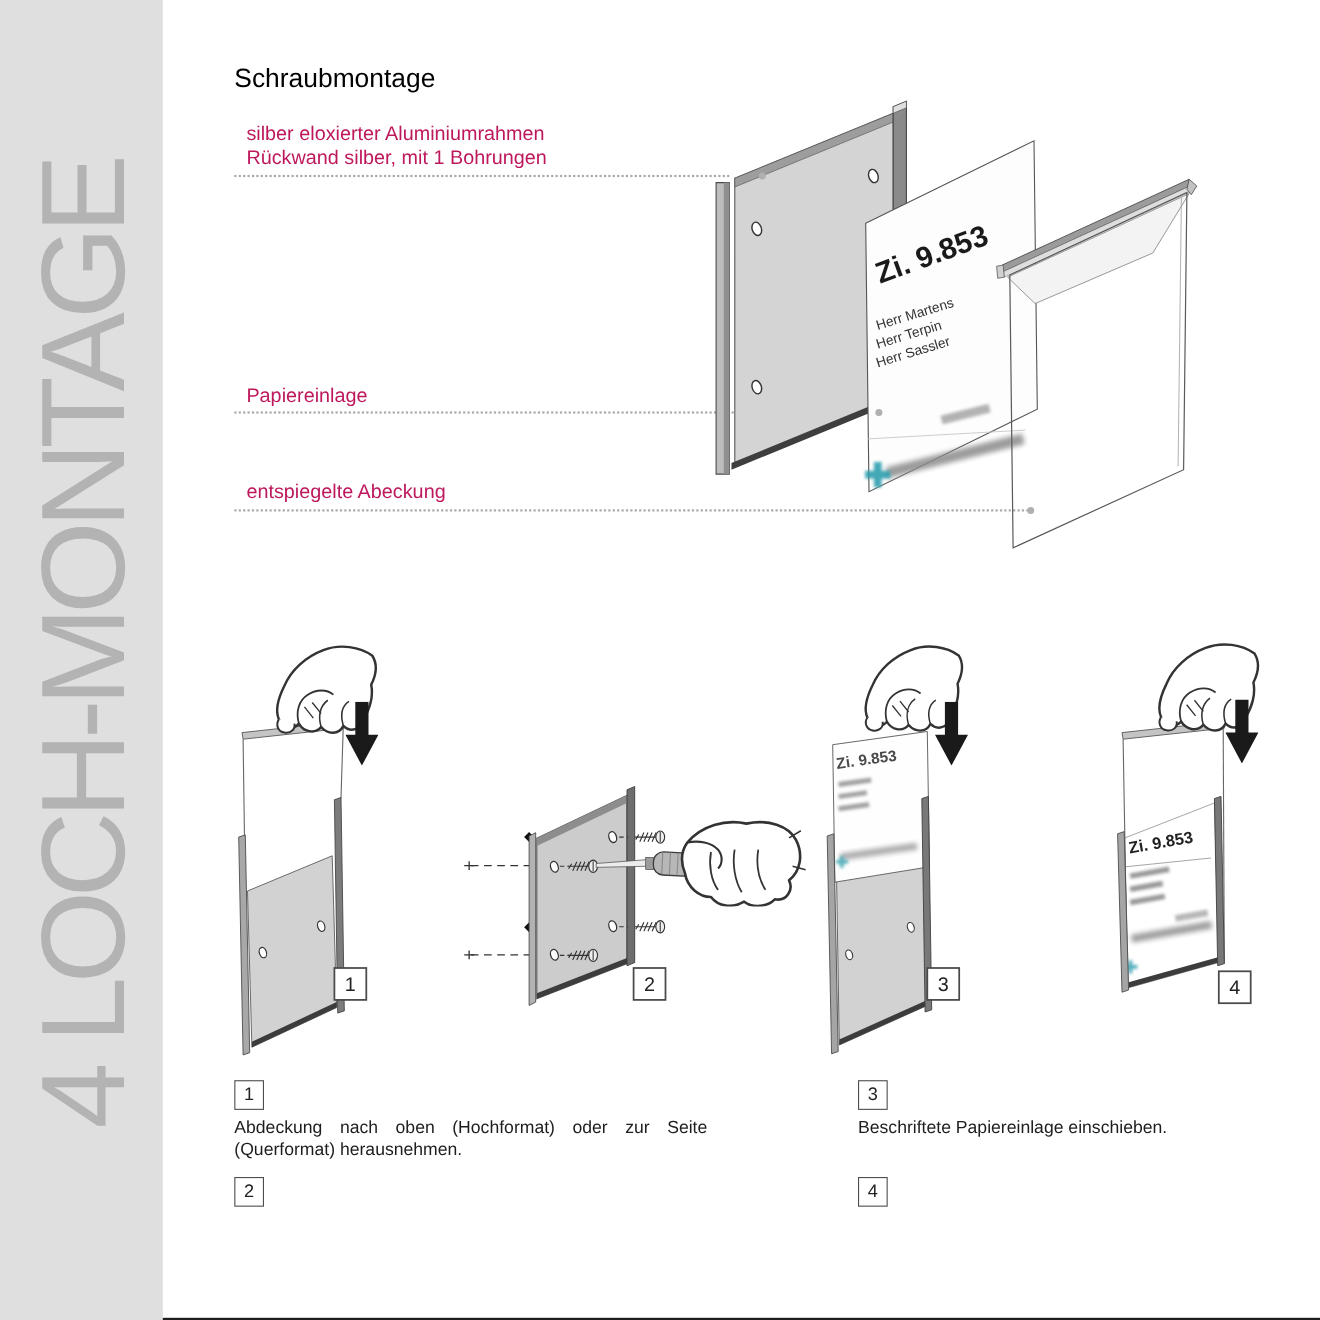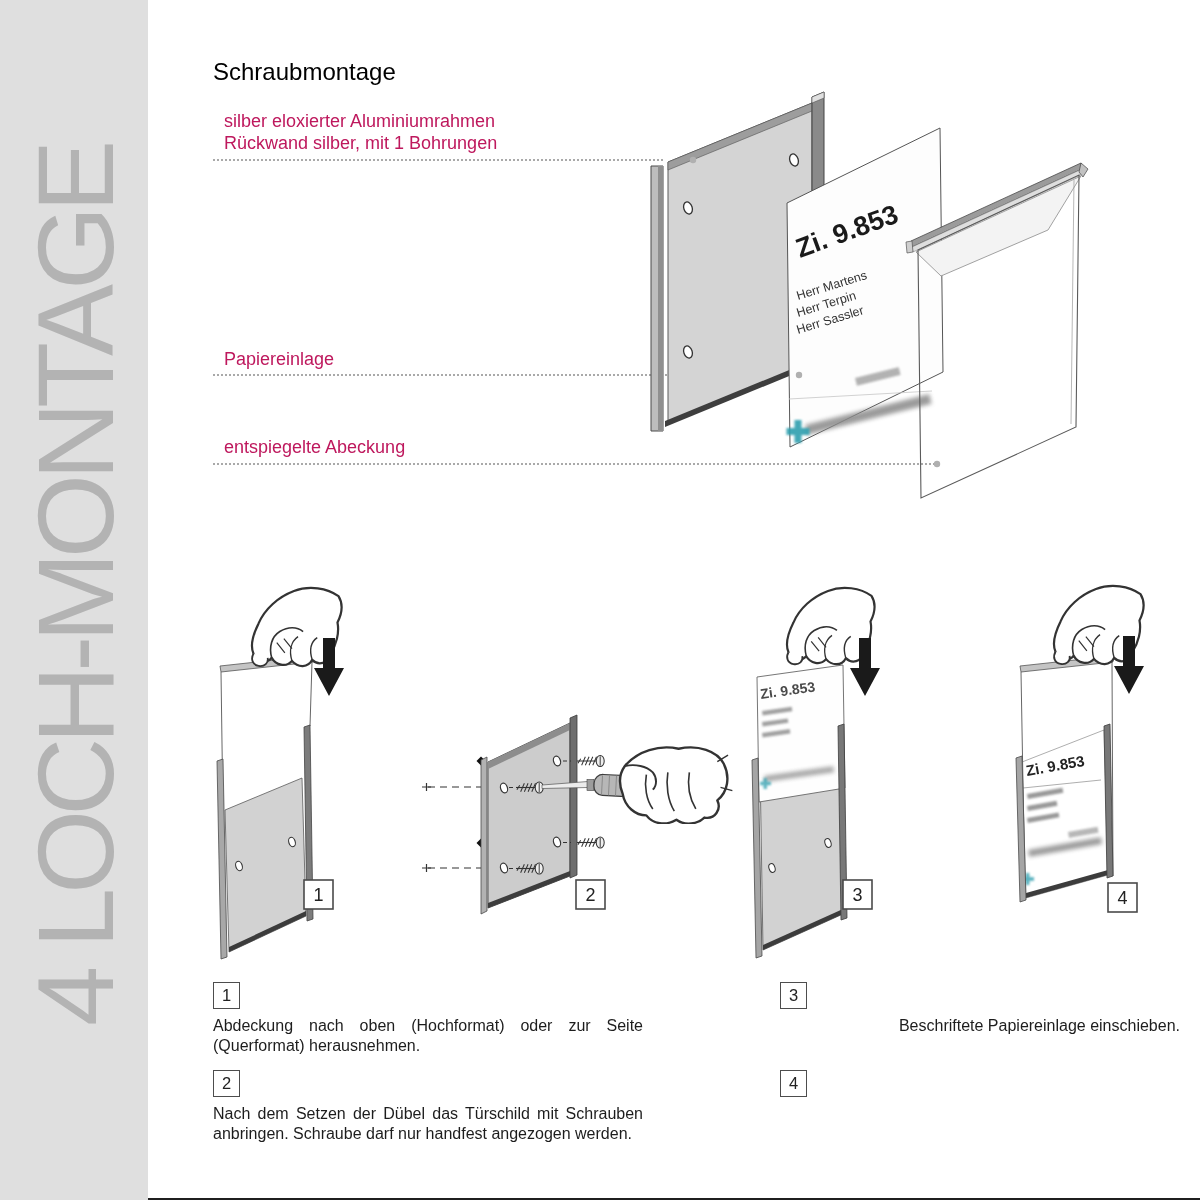--- a/index.html
+++ b/index.html
@@ -14,21 +14,21 @@
   .part-label{position:absolute;left:196px;font-size:18px;line-height:1.24;color:#be185d;z-index:3;margin-left:28px;}
   .lead-line{position:absolute;height:0;border-bottom:2px dotted #a9a9a9;z-index:1;}
   
   .lay{position:absolute;z-index:2;}
   svg text{font-family:"Liberation Sans",sans-serif;}
   
   .instr{position:absolute;z-index:3;}
   .num-box{width:25px;height:25px;border:1.5px solid #4d4d4d;background:#fff;display:flex;
         align-items:center;justify-content:center;font-size:16.5px;color:#222;}
   .instr p{margin:7px 0 0 0;font-size:16px;line-height:1.28;text-align:justify;hyphens:manual;}
-  .instr.single p{text-align:right;}
+  .instr.single p{text-align:left;}
   .bottom-rule{position:absolute;left:148px;right:0;bottom:0;height:2px;background:#1f1f1f;z-index:4;}
 </style>
 </head>
 <body>
 
 <div class="page">
 
   <svg width="0" height="0" style="position:absolute" aria-hidden="true">
     <defs>
       <filter id="fb1" x="-60%" y="-60%" width="220%" height="220%">
@@ -251,21 +251,20 @@
       <text x="122.5" y="324" text-anchor="middle" font-size="18" fill="#222">4</text>
     </g>
   </svg>
 
   <div class="instr" style="left:213px;top:982px;width:430px;">
     <div class="num-box">1</div>
     <p>Abdeckung nach oben (Hochformat) oder zur Seite (Querformat) herausnehmen.</p>
   </div>
   <div class="instr" style="left:213px;top:1070px;width:430px;">
     <div class="num-box">2</div>
-    <p>Nach dem Setzen der Dübel das Türschild mit Schrauben anbringen. Schraube darf nur handfest an­gezogen werden.</p>
   </div>
   <div class="instr single" style="left:780px;top:982px;width:400px;">
     <div class="num-box">3</div>
     <p>Beschriftete Papiereinlage einschieben.</p>
   </div>
   <div class="instr single" style="left:780px;top:1070px;width:400px;">
     <div class="num-box">4</div>
   </div>
 
   <div class="bottom-rule"></div>

